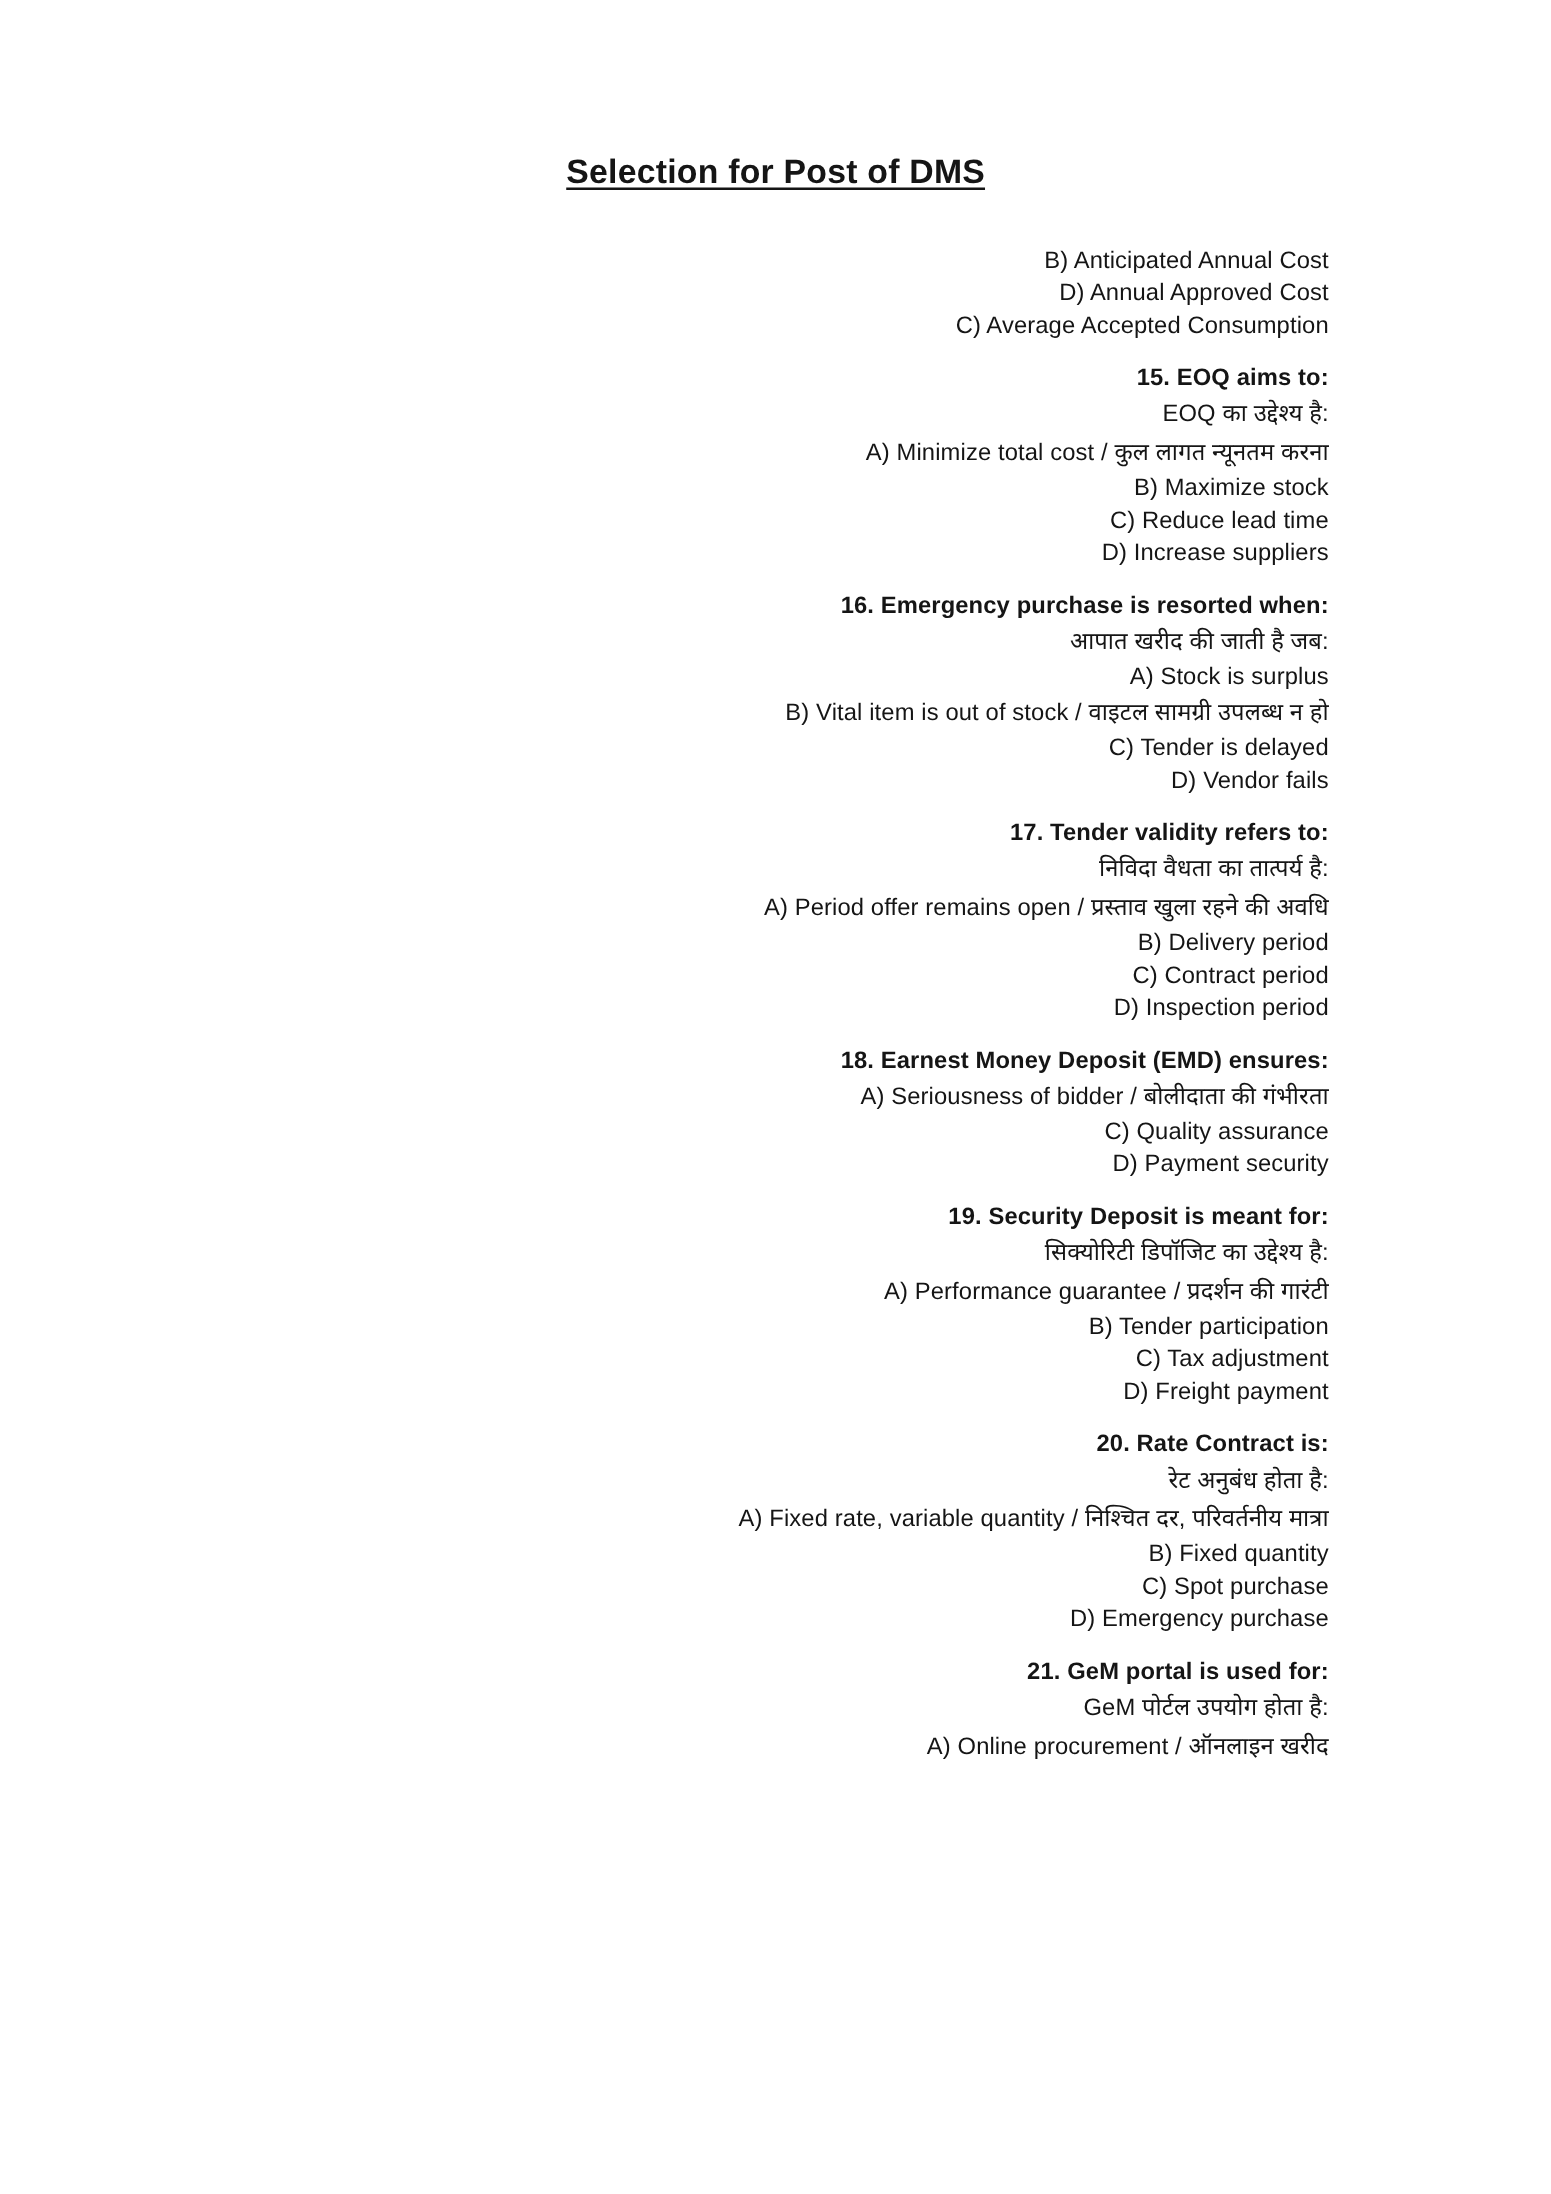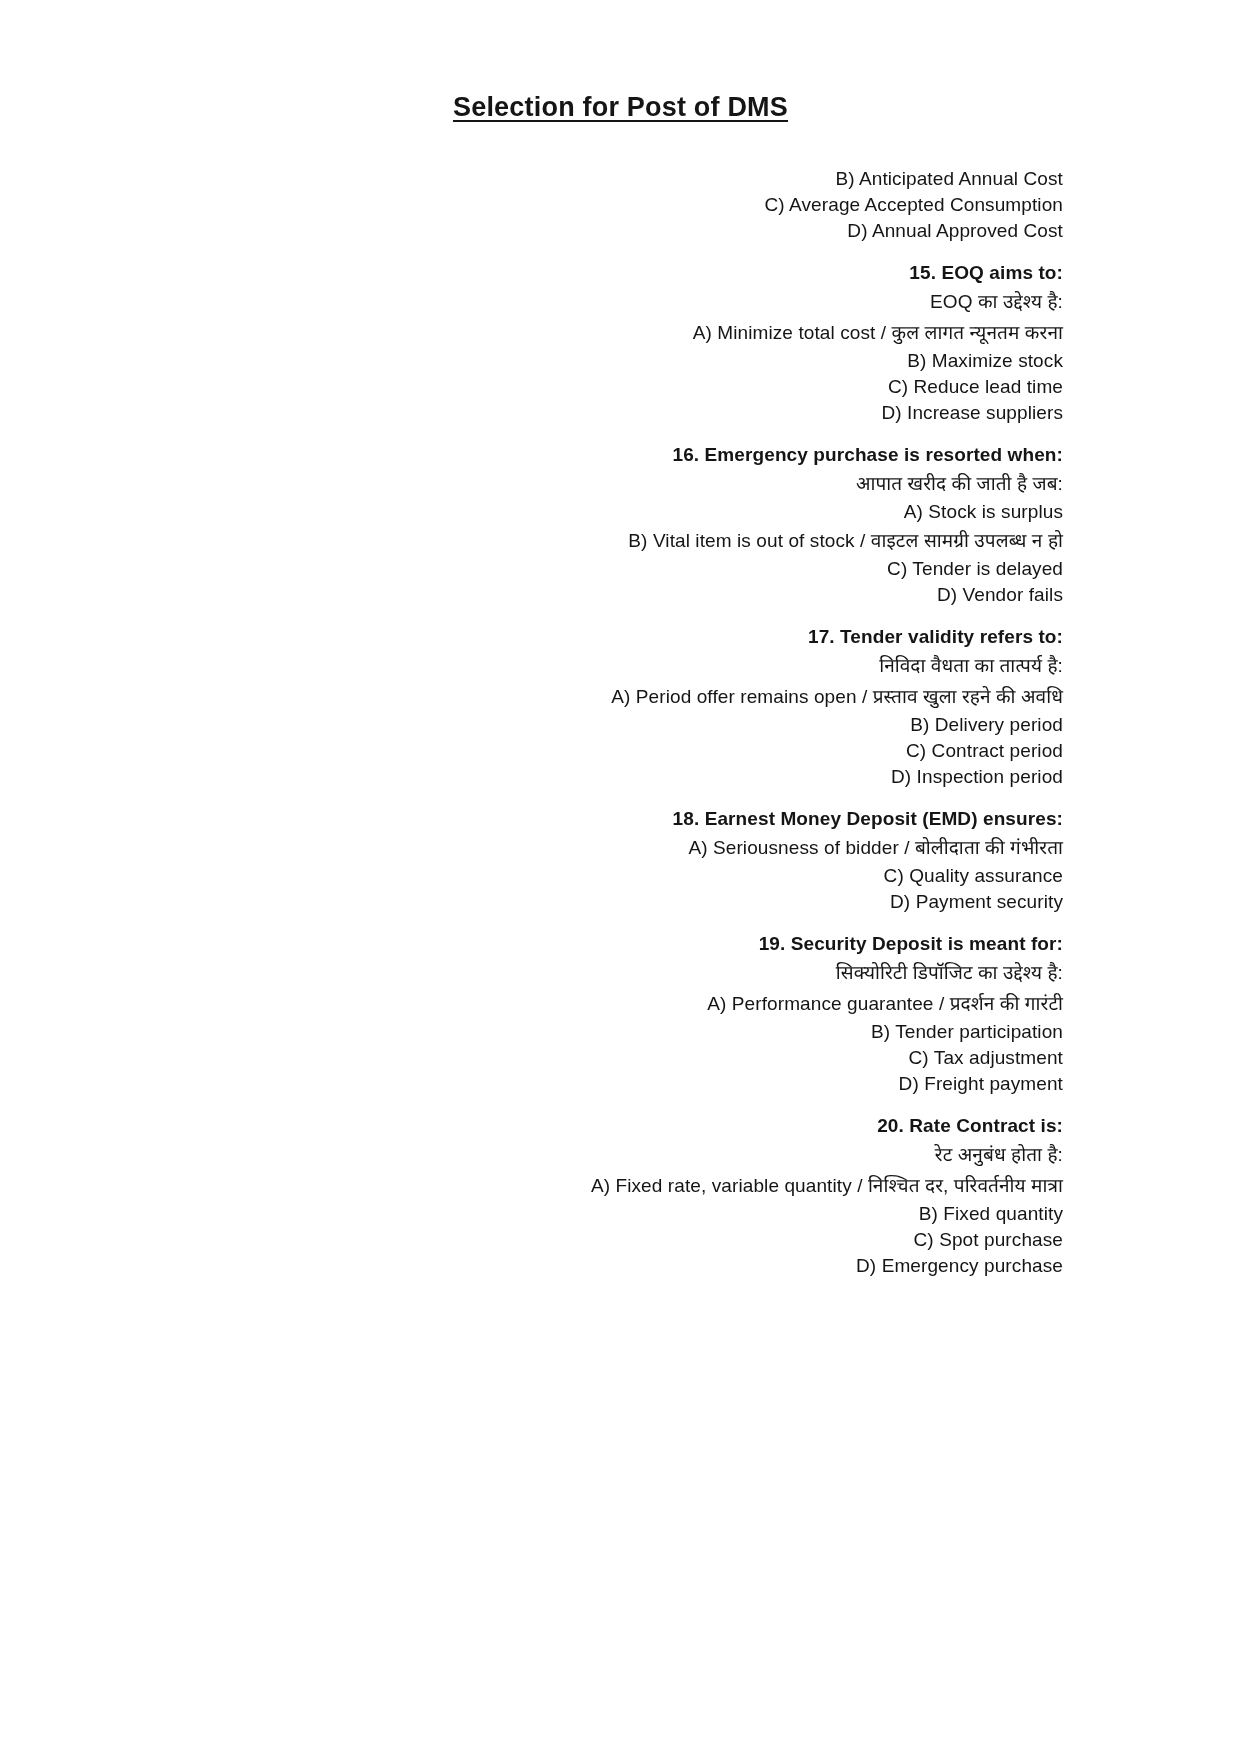--- a/index.html
+++ b/index.html
@@ -6,21 +6,21 @@
     margin: 0;
     padding: 0;
     background: #ffffff;
   }
   .page {
     position: relative;
     width: 1241px;
     height: 1755px;
     background: #ffffff;
     box-sizing: border-box;
-    padding: 90px 178px 0 178px;
+    padding: 120px 178px 0 178px;
     font-family: "Liberation Sans", "DejaVu Sans", sans-serif;
     color: #151515;
     overflow: hidden;
   }
   .title {
     margin: 0 0 42px 0;
     text-align: center;
     font-size: 27px;
     font-weight: 700;
     text-decoration: underline;
@@ -52,22 +52,22 @@
 <body>
 
 <div class="page">
 
   <h1 class="title">Selection for Post of DMS</h1>
 
   <div class="content">
 
     <div class="orphan">
       <p>B) Anticipated Annual Cost</p>
+      <p>D) Annual Approved Cost</p>
       <p>C) Average Accepted Consumption</p>
-      <p>D) Annual Approved Cost</p>
     </div>
 
     <section class="question">
       <p class="qhead">15. EOQ aims to:</p>
       <p class="hi">EOQ का उद्देश्य है:</p>
       <p class="hi">A) Minimize total cost / कुल लागत न्यूनतम करना</p>
       <p>B) Maximize stock</p>
       <p>C) Reduce lead time</p>
       <p>D) Increase suppliers</p>
     </section>
@@ -108,15 +108,20 @@
 
     <section class="question">
       <p class="qhead">20. Rate Contract is:</p>
       <p class="hi">रेट अनुबंध होता है:</p>
       <p class="hi">A) Fixed rate, variable quantity / निश्चित दर, परिवर्तनीय मात्रा</p>
       <p>B) Fixed quantity</p>
       <p>C) Spot purchase</p>
       <p>D) Emergency purchase</p>
     </section>
 
+    <section class="question">
+      <p class="qhead">21. GeM portal is used for:</p>
+      <p class="hi">GeM पोर्टल उपयोग होता है:</p>
+      <p class="hi">A) Online procurement / ऑनलाइन खरीद</p>
+    </section>
 
   </div>
 </div>
 
 </body></html>

